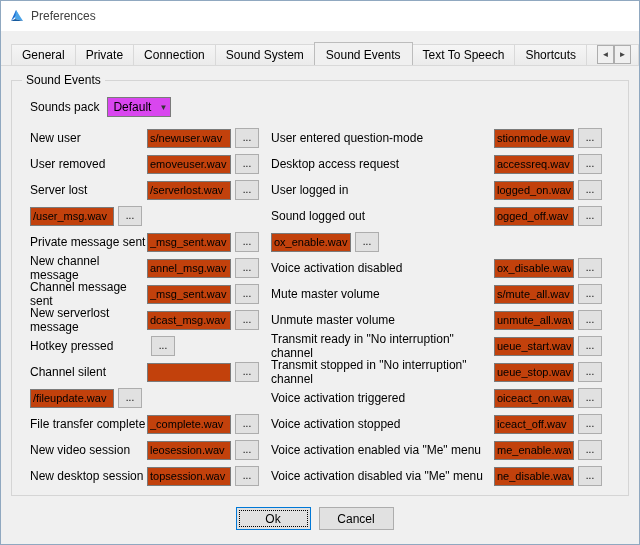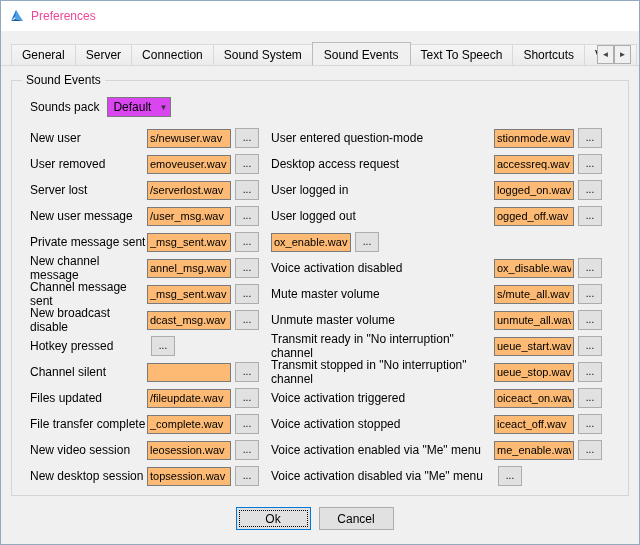--- a/index.html
+++ b/index.html
@@ -20,21 +20,21 @@
   }
   .titlebar {
     flex: 0 0 30px;
     background: #ffffff;
     display: flex;
     align-items: center;
     padding: 0 8px;
   }
   .app-icon { width: 16px; height: 16px; display: inline-block; }
   .app-icon svg { width: 16px; height: 16px; display: block; }
-  .titlebar .title { margin-left: 6px; color: #ec4899; }
+  .titlebar .title { margin-left: 6px; color: #404040; }
 
   .tabbar {
     position: relative;
     display: flex;
     align-items: flex-end;
     padding: 11px 40px 0 10px;
     overflow: hidden;
     flex: 0 0 auto;
   }
   .tab {
@@ -117,21 +117,21 @@
   .row-label { flex: none; }
   .col-left .row-label  { width: 117px; }
   .col-right .row-label { width: 223px; }
   .row-input {
     flex: none;
     height: 19px;
     border: 1px solid #7a7a7a;
     font-size: 11px;
     padding: 0 2px;
     font-family: "Liberation Sans", sans-serif;
-    background: #fdba74;
+    background: #c2410c;
   }
   .col-left .row-input  { width: 84px; }
   .col-right .row-input { width: 80px; }
   .browse {
     flex: none;
     width: 24px; height: 20px;
     margin-left: 4px;
     border: 1px solid #adadad;
     background: #e1e1e1;
     font-size: 10px;
@@ -172,21 +172,21 @@
         <path d="M2 13 L6 11 L14 13 Z" fill="#155a9e"></path>
       </svg>
     </span>
     <span class="title">Preferences</span>
   </div>
 
   <div class="tabbar">
 
     <span id="tabs-host" style="display:flex;align-items:flex-end;">
         <div class="tab">General</div>
-        <div class="tab">Server</div>
+        <div class="tab">Private</div>
         <div class="tab">Connection</div>
         <div class="tab">Sound System</div>
         <div class="tab active">Sound Events</div>
         <div class="tab">Text To Speech</div>
         <div class="tab">Shortcuts</div>
         <div class="tab">Video</div>
       </span>
     <span class="tabscroll">
       <button>◄</button>
       <button>►</button>
@@ -220,21 +220,20 @@
     <button class="browse">...</button>
   </div>
 
   <div class="sound-row">
     <span class="row-label">Server lost</span>
     <input class="row-input" type="text" value="/serverlost.wav" style="">
     <button class="browse">...</button>
   </div>
 
   <div class="sound-row">
-    <span class="row-label">New user message</span>
     <input class="row-input" type="text" value="/user_msg.wav" style="">
     <button class="browse">...</button>
   </div>
 
   <div class="sound-row">
     <span class="row-label">Private message sent</span>
     <input class="row-input" type="text" value="_msg_sent.wav" style="">
     <button class="browse">...</button>
   </div>
 
@@ -244,38 +243,37 @@
     <button class="browse">...</button>
   </div>
 
   <div class="sound-row">
     <span class="row-label">Channel message sent</span>
     <input class="row-input" type="text" value="_msg_sent.wav" style="">
     <button class="browse">...</button>
   </div>
 
   <div class="sound-row">
-    <span class="row-label">New broadcast disable</span>
+    <span class="row-label">New serverlost message</span>
     <input class="row-input" type="text" value="dcast_msg.wav" style="">
     <button class="browse">...</button>
   </div>
 
   <div class="sound-row">
     <span class="row-label">Hotkey pressed</span>
     <button class="browse">...</button>
   </div>
 
   <div class="sound-row">
     <span class="row-label">Channel silent</span>
     <input class="row-input" type="text" value="" style="">
     <button class="browse">...</button>
   </div>
 
   <div class="sound-row">
-    <span class="row-label">Files updated</span>
     <input class="row-input" type="text" value="/fileupdate.wav" style="">
     <button class="browse">...</button>
   </div>
 
   <div class="sound-row">
     <span class="row-label">File transfer complete</span>
     <input class="row-input" type="text" value="_complete.wav" style="">
     <button class="browse">...</button>
   </div>
 
@@ -304,21 +302,21 @@
     <button class="browse">...</button>
   </div>
 
   <div class="sound-row">
     <span class="row-label">User logged in</span>
     <input class="row-input" type="text" value="logged_on.wav" style="">
     <button class="browse">...</button>
   </div>
 
   <div class="sound-row">
-    <span class="row-label">User logged out</span>
+    <span class="row-label">Sound logged out</span>
     <input class="row-input" type="text" value="ogged_off.wav" style="">
     <button class="browse">...</button>
   </div>
 
   <div class="sound-row">
     <input class="row-input" type="text" value="ox_enable.wav" style="">
     <button class="browse">...</button>
   </div>
 
   <div class="sound-row">
@@ -364,20 +362,21 @@
   </div>
 
   <div class="sound-row">
     <span class="row-label">Voice activation enabled via "Me" menu</span>
     <input class="row-input" type="text" value="me_enable.wav" style="">
     <button class="browse">...</button>
   </div>
 
   <div class="sound-row">
     <span class="row-label">Voice activation disabled via "Me" menu</span>
+    <input class="row-input" type="text" value="ne_disable.wav" style="">
     <button class="browse">...</button>
   </div>
 </div>
       </div>
     </div>
 
     <div class="button-row">
       <button class="dlg-btn ok">Ok</button>
       <button class="dlg-btn">Cancel</button>
     </div>

